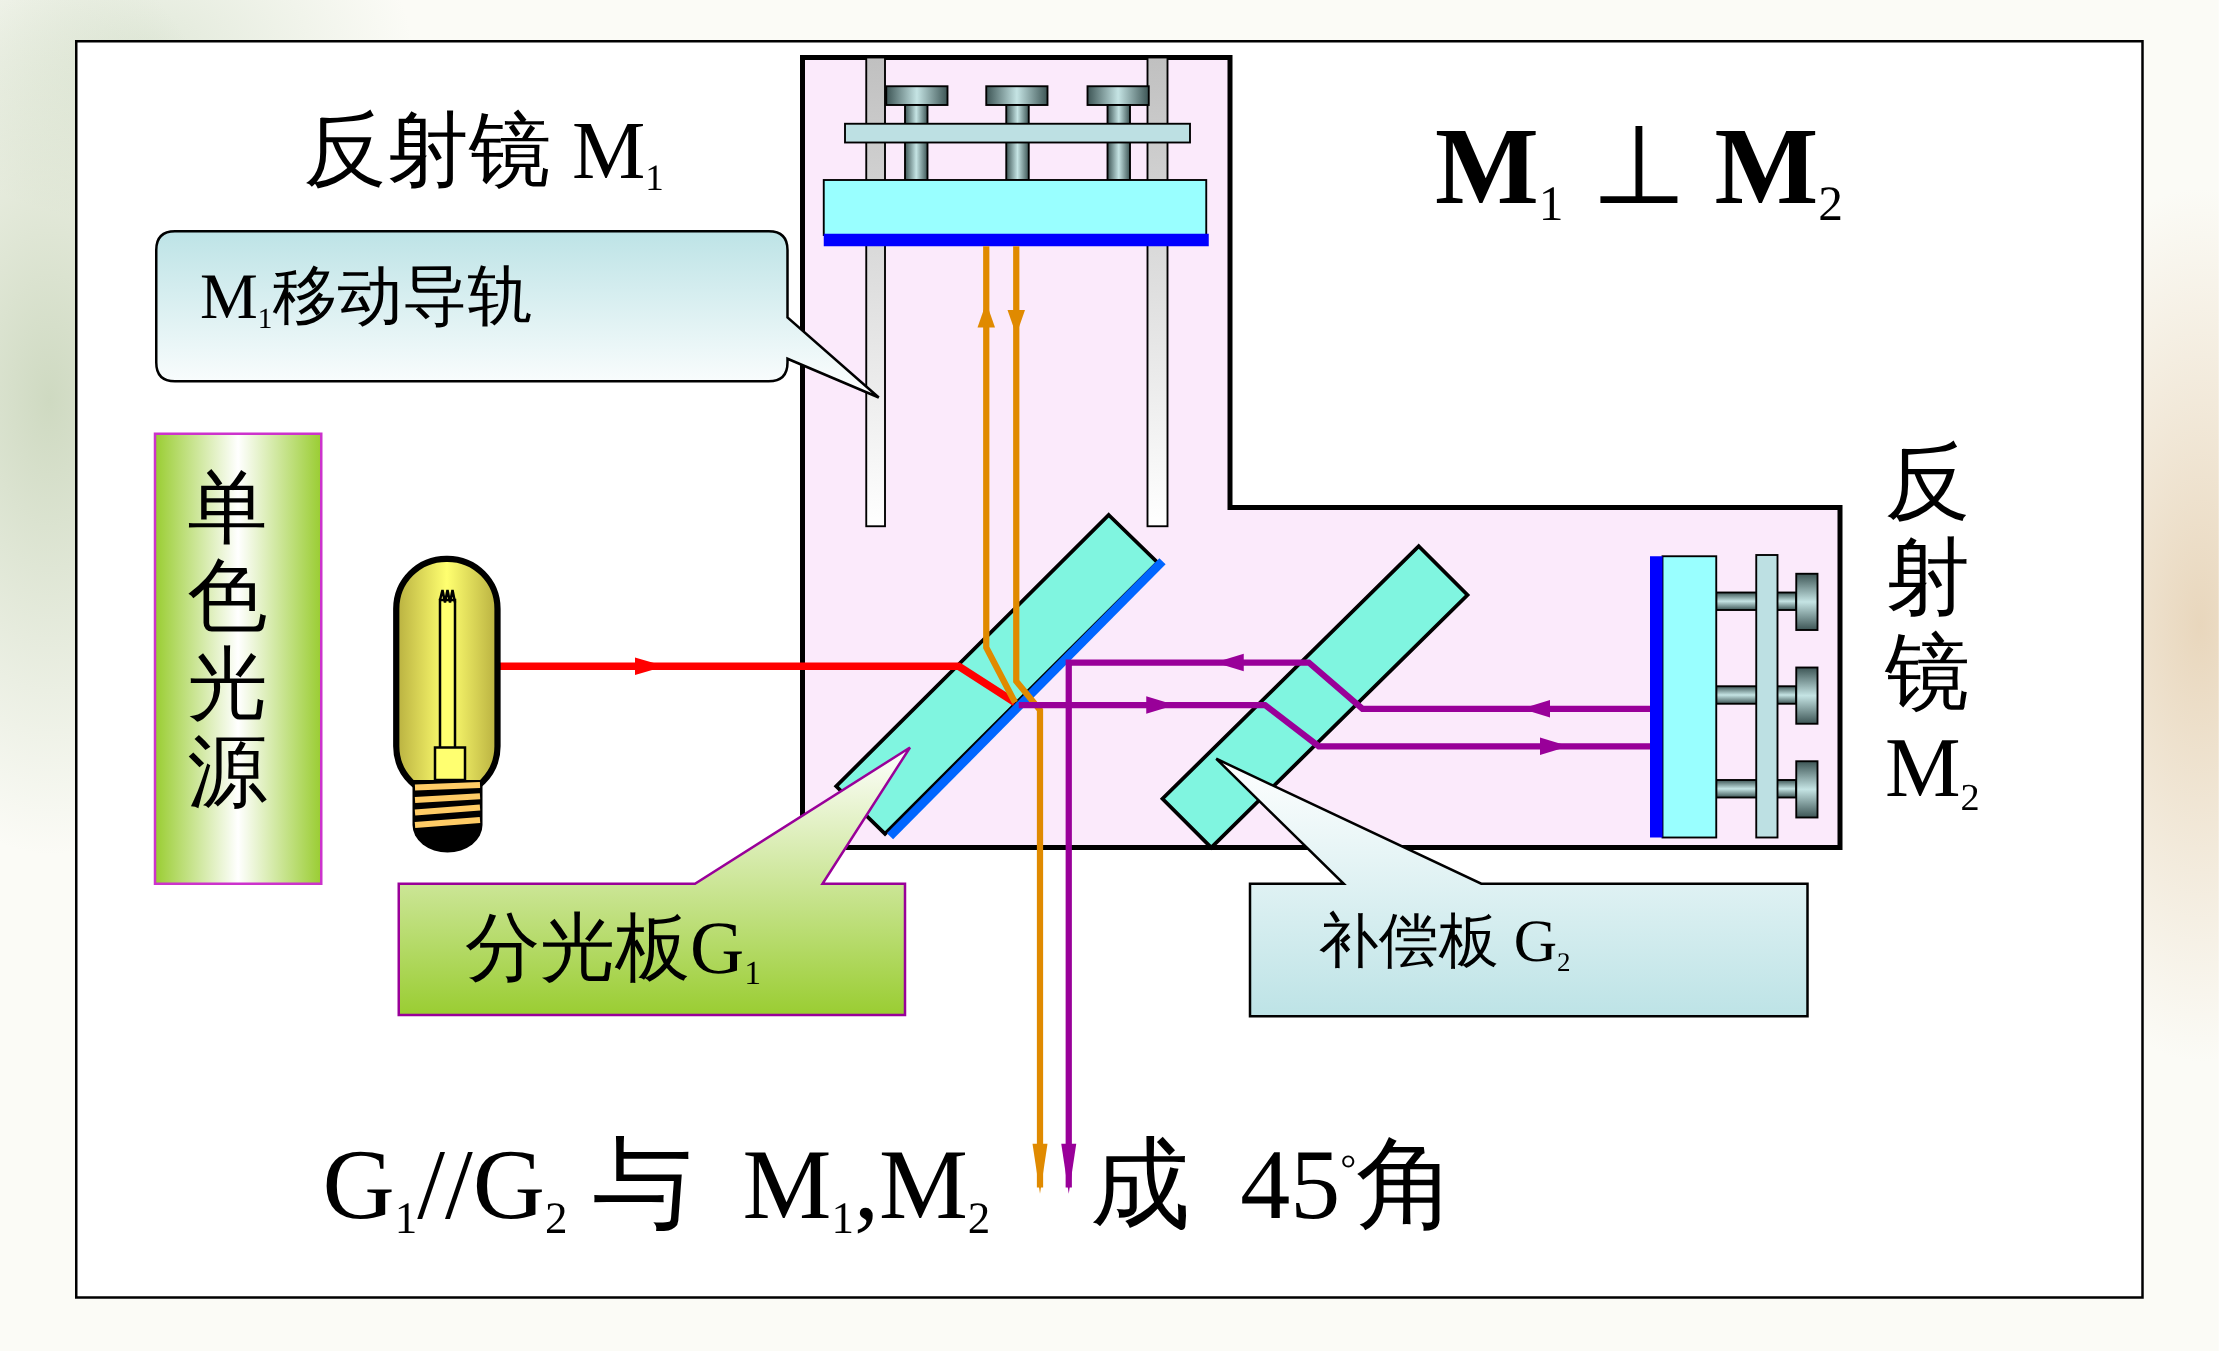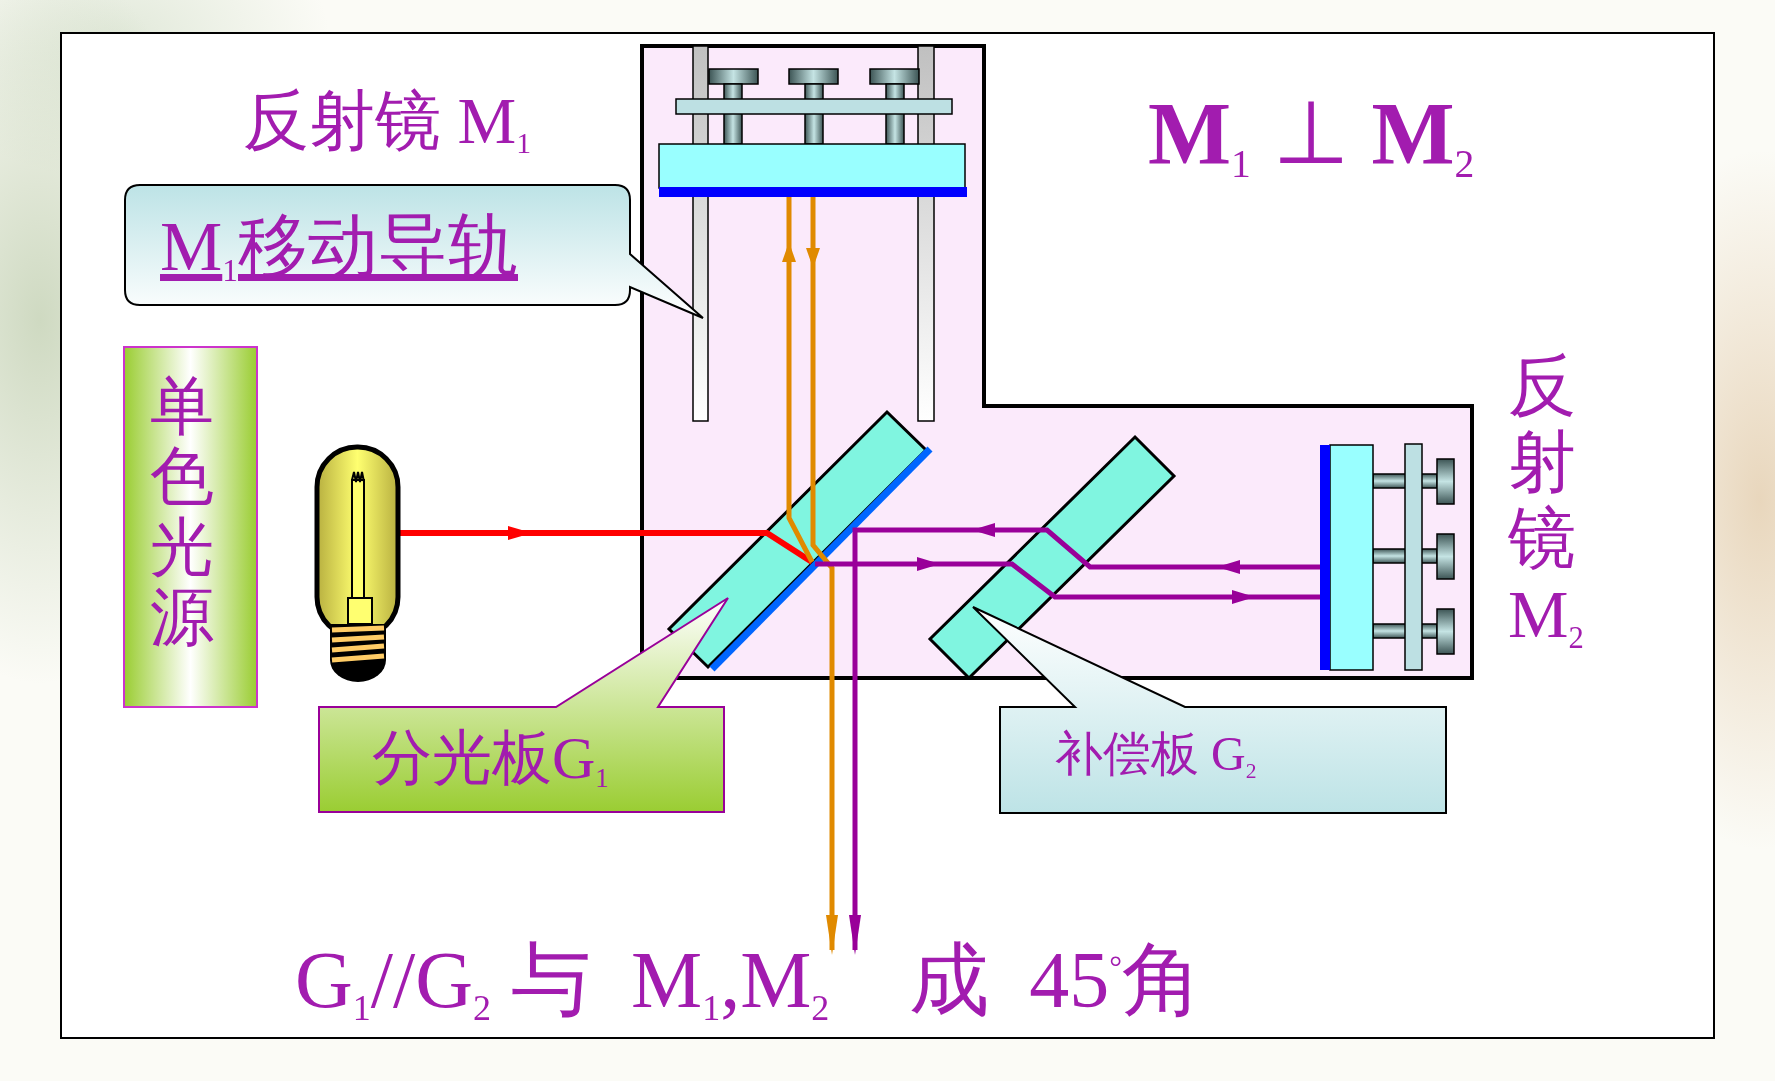--- a/index.html
+++ b/index.html
@@ -10,31 +10,31 @@
       radial-gradient(ellipse 220px 500px at 1760px 500px, rgba(220,190,150,0.6), rgba(255,255,255,0) 70%),
       radial-gradient(ellipse 300px 200px at 120px 40px, rgba(200,215,190,0.5), rgba(255,255,255,0) 70%),
       #fbfbf6;
     font-family: "Liberation Serif", "DejaVu Serif", serif;
   }
   #frame {
     position:absolute; left:60px; top:32px; width:1651px; height:1003px;
     background:#ffffff; border:2px solid #000;
   }
   svg#diagram { position:absolute; left:0; top:0; }
-  .lbl { position:absolute; color:#a21caf; white-space:nowrap; line-height:1; }
+  .lbl { position:absolute; color:#000000; white-space:nowrap; line-height:1; }
   .lbl sub { font-size:0.45em; vertical-align:-0.35em; }
   #title-m1 { left:243px; top:88px; font-size:66px; }
   #title-perp { left:1148px; top:90px; font-size:88px; font-weight:bold;font-family:Liberation Serif, serif; }
   #title-perp .perp { font-weight:normal; margin:0 22px; }
-  #rail-callout-text { left:160px; top:212px; font-size:70px;text-decoration:underline; }
+  #rail-callout-text { left:160px; top:212px; font-size:52px; }
   #m2-label { left:1508px; top:348px; font-size:68px; width:80px; text-align:left; line-height:1.12; }
   #source-label-text { left:150px; top:372px; font-size:64px; width:60px; line-height:1.1; text-align:center; }
   #g1-text { left:372px; top:728px; font-size:60px; }
   #g2-text { left:1055px; top:730px; font-size:48px; }
-  #bottom-text { left:258px; top:940px; font-size:80px;margin-left:37px; }
+  #bottom-text { left:258px; top:908px; font-size:80px; }
   #bottom-text .gap { display:inline-block; width:40px; }
   #bottom-text sup { font-size:0.4em; vertical-align:0.9em; }
 </style>
 </head>
 <body>
 
 <div id="frame"></div>
 
 <svg id="diagram" width="1775" height="1081" viewBox="0 0 1775 1081">
   <defs>

